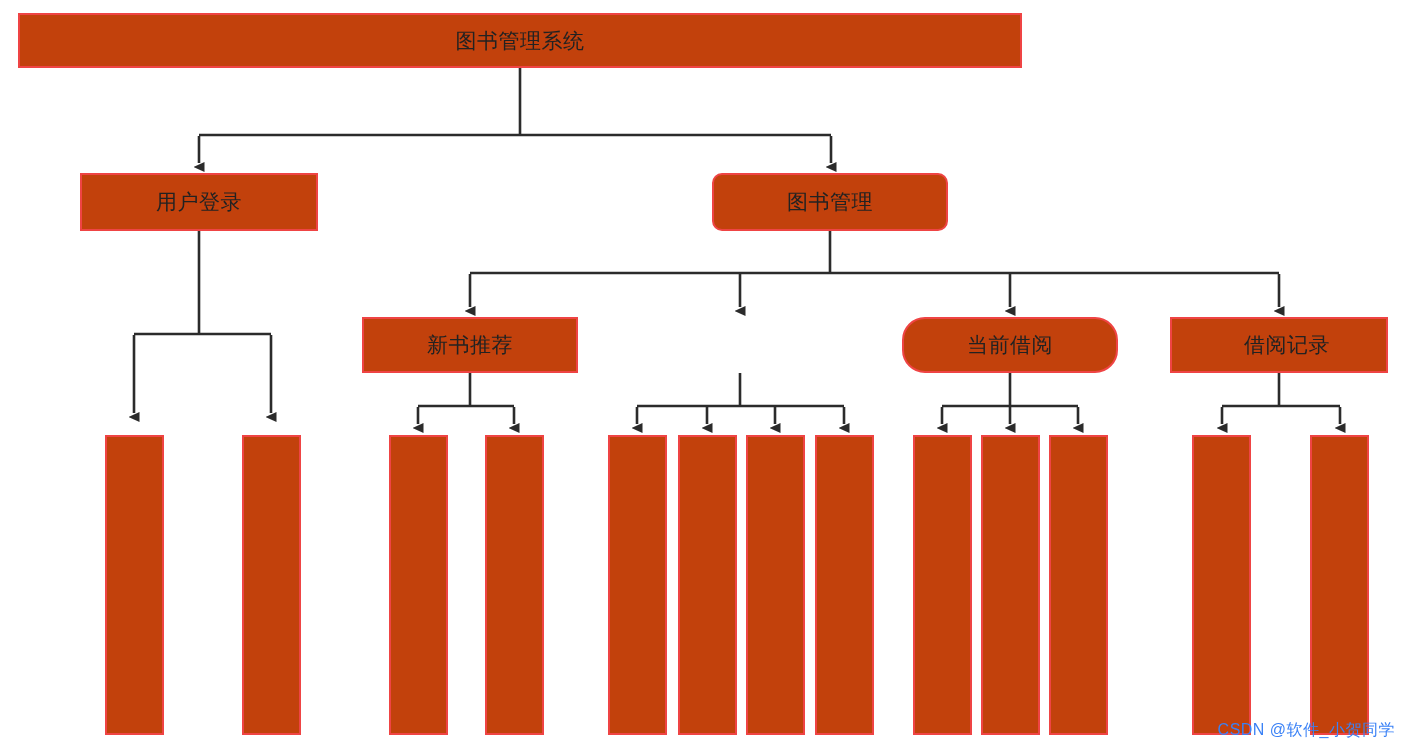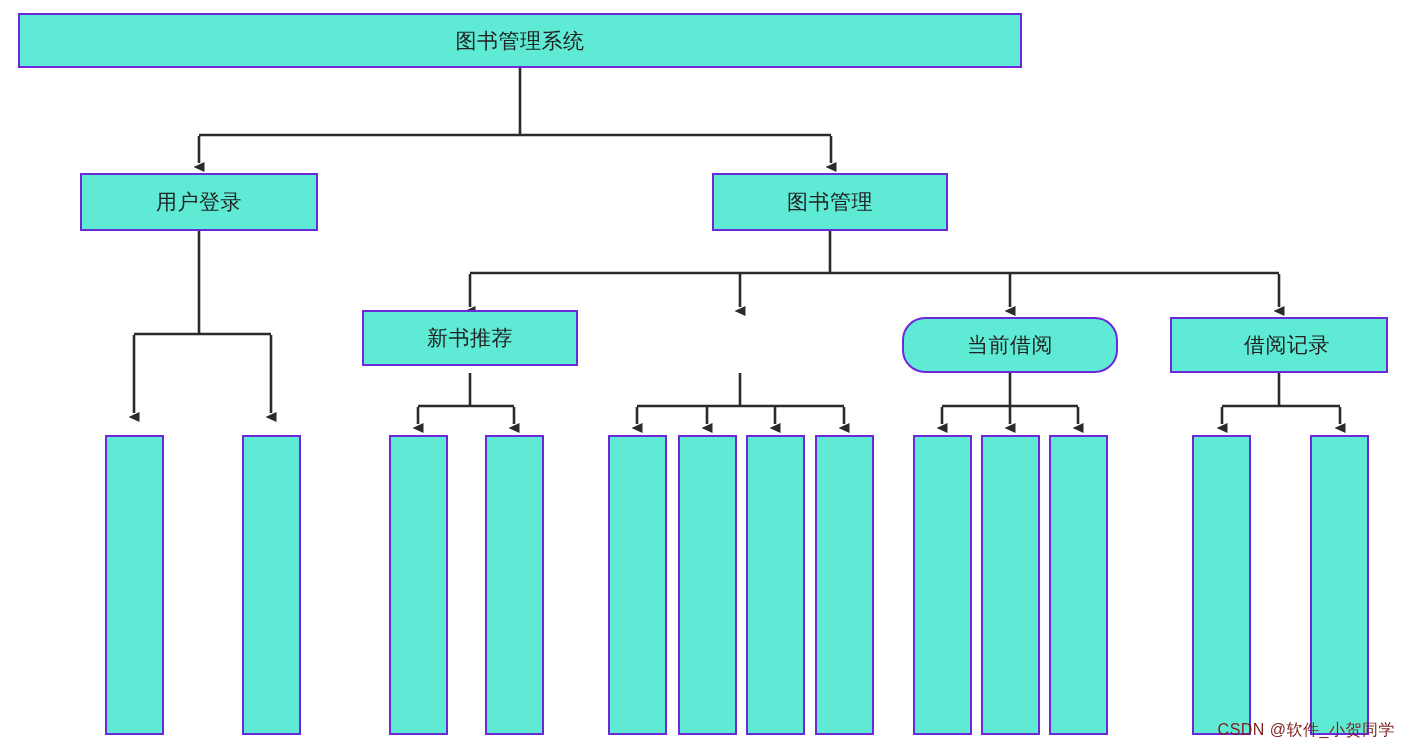--- a/index.html
+++ b/index.html
@@ -22,22 +22,22 @@
     position: absolute;
     left: 0;
     top: 0;
     width: 1405px;
     height: 747px;
     pointer-events: none;
   }
   .node {
     position: absolute;
     box-sizing: border-box;
-    background: #5eead4;
-    border: 2px solid #6d28d9;
+    background: #c2410c;
+    border: 2px solid #ef4444;
     display: flex;
     align-items: center;
     justify-content: center;
     color: #222222;
   }
   .node-h .label {
     font-size: 21px;
     line-height: 1.2;
     letter-spacing: 0.5px;
     white-space: nowrap;
@@ -59,21 +59,21 @@
   }
   .node-v.tall .label {
     font-size: 21px;
     line-height: 1.2;
   }
   #watermark {
     position: absolute;
     right: 10px;
     bottom: 6px;
     font-size: 16px;
-    color: #7f1d1d;
+    color: #3b82f6;
     letter-spacing: 0.5px;
     white-space: nowrap;
   }
 </style>
 </head>
 <body>
 
 <div id="diagram-root">
 
   <svg class="edges" viewBox="0 0 1405 747" xmlns="http://www.w3.org/2000/svg">
@@ -126,25 +126,25 @@
     </g>
   </svg>
 
   <div class="node node-h" style="left:18px; top:13px; width:1004px; height:55px;">
     <span class="label">图书管理系统</span>
   </div>
 
   <div class="node node-h" style="left:80px; top:173px; width:238px; height:58px;">
     <span class="label">用户登录</span>
   </div>
-  <div class="node node-h" style="left:712px; top:173px; width:236px; height:58px;">
+  <div class="node node-h" style="left:712px; top:173px; width:236px; height:58px;border-radius:10px;">
     <span class="label">图书管理</span>
   </div>
 
-  <div class="node node-h" style="left:362px; top:310px; width:216px; height:56px;">
+  <div class="node node-h" style="left:362px; top:317px; width:216px; height:56px;">
     <span class="label">新书推荐</span>
   </div>
   <div class="node node-h" style="left:902px; top:317px; width:216px; height:56px;border-radius:23px;">
     <span class="label">当前借阅</span>
   </div>
   <div class="node node-h" style="left:1170px; top:317px; width:218px; height:56px;padding-left:16px;">
     <span class="label">借阅记录</span>
   </div>
 
   <div class="node node-v" style="left:105px; top:435px; width:59px; height:300px;">

